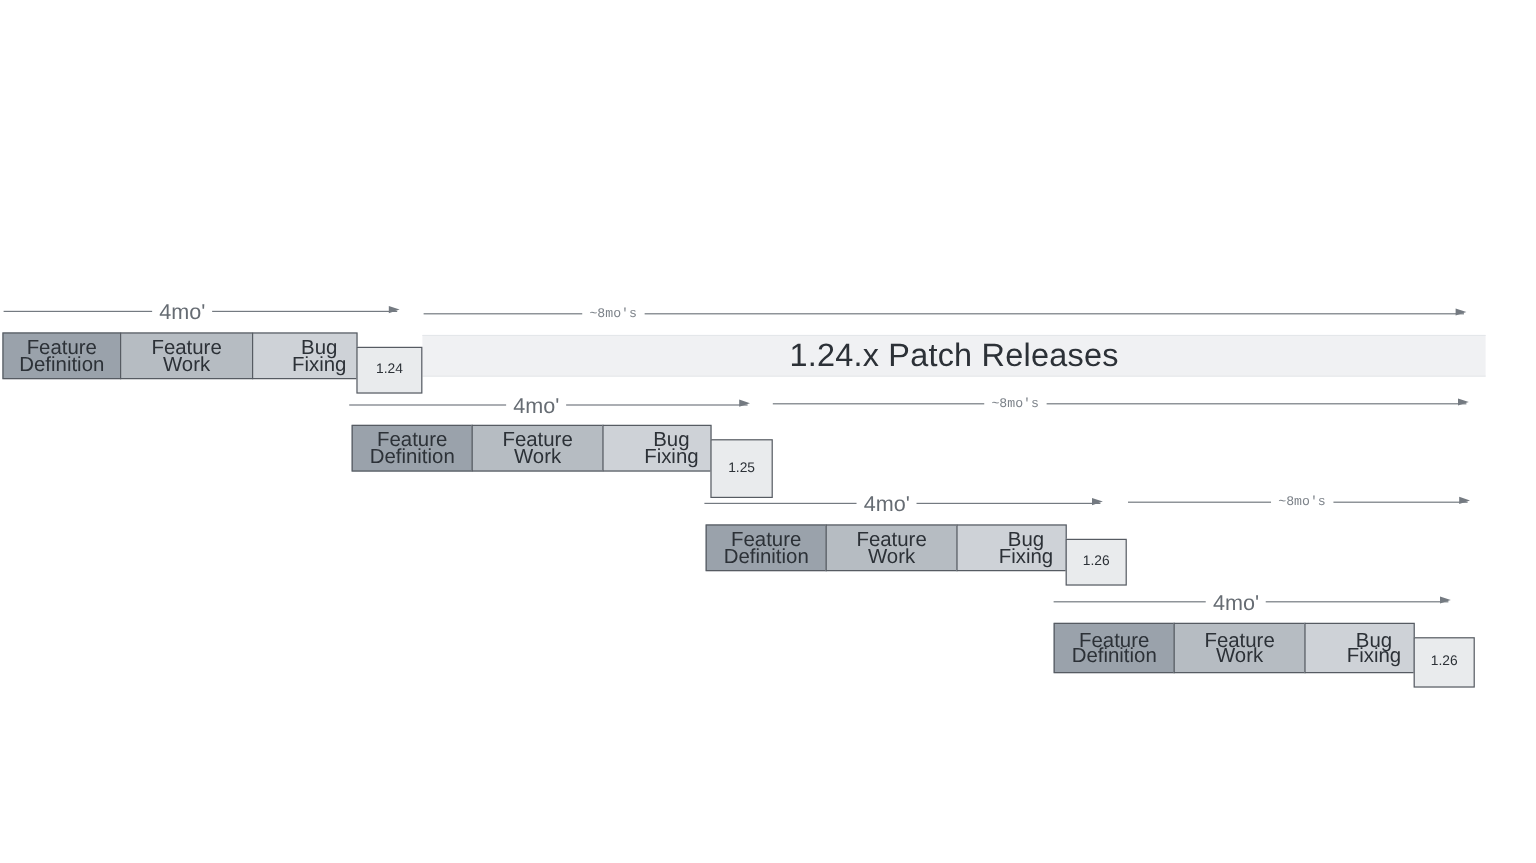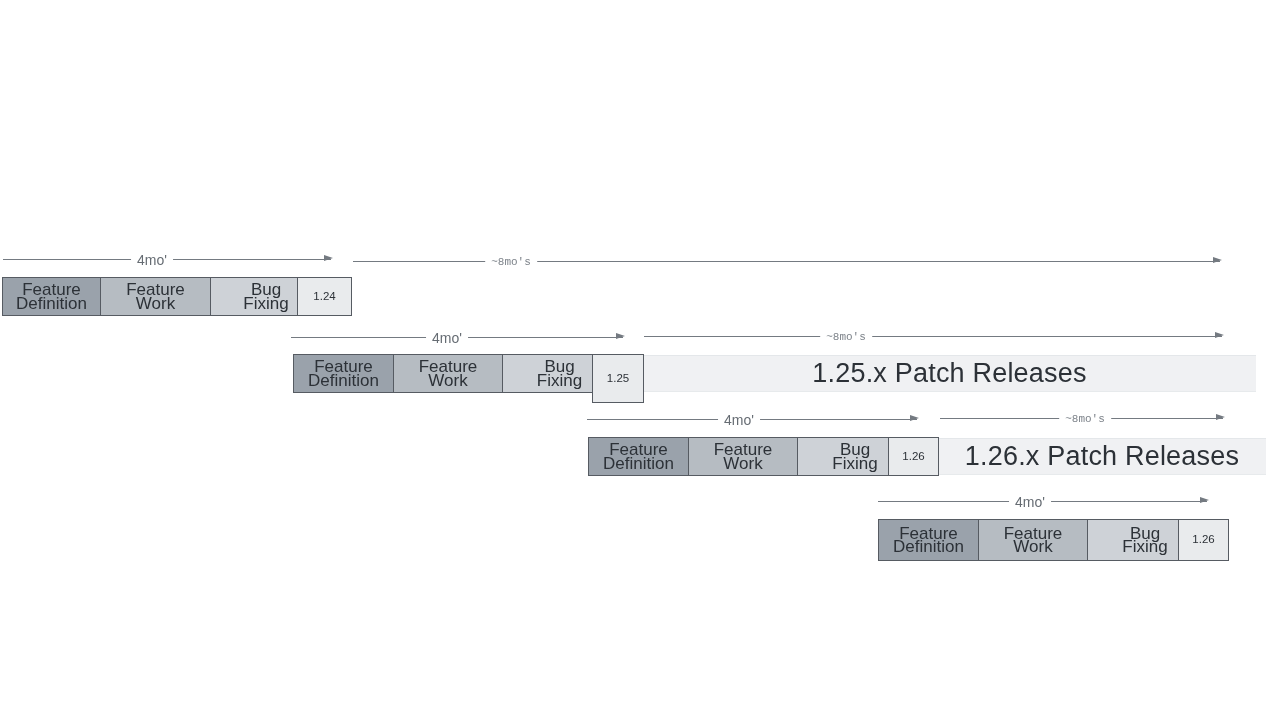--- a/index.html
+++ b/index.html
@@ -26,37 +26,37 @@
     border-bottom:3.8px solid transparent;
   }
   .dur{
     position:absolute;top:-7px;
     transform:translateX(-50%);
     background:var(--background,#fff);
     padding:0 6px;white-space:nowrap;
     color:var(--duration-text,#666c73);
     line-height:15px;
   }
-  .dur4{font-size:14px;}
+  .dur4{font-size:18px;}
   .dur8{font-size:11px;color:#7d838a;font-family:Liberation Mono, monospace;}
 
   
   .box{
     position:absolute;box-sizing:border-box;
     border:1px solid var(--box-border,#565b62);
     display:flex;flex-direction:column;
     align-items:center;justify-content:center;
     text-align:center;
     font-size:17px;line-height:13.5px;
     color:var(--text-dark,#2c3137);
   }
   .fd{background:var(--feature-definition-fill,#9aa2ab);}
   .fw{background:var(--feature-work-fill,#b6bcc2);}
   .bf{background:var(--bug-fixing-fill,#ced2d7);padding-left:24px;}
-  .ver{background:var(--version-box-fill,#e9ebed);font-size:11.5px;}
+  .ver{background:var(--version-box-fill,#e9ebed);font-size:11.5px;margin-top:12px;}
 
   
   .bar{
     position:absolute;
     background:var(--patch-bar-fill,#f0f1f3);
     box-shadow:inset 0 1px 0 #e4e7ea, inset 0 -1px 0 #e7eaec;
     display:flex;align-items:center;justify-content:center;
   }
   .bar-label{
     font-size:27px;
@@ -72,20 +72,23 @@
 
   <div class="row">
     <div class="arrow" style="left:3px;top:259px;width:328px">
       <span class="dur dur4" style="left:149px">4mo'</span>
       <i class="ah"></i>
     </div>
     <div class="arrow" style="left:353px;top:261px;width:867px">
       <span class="dur dur8" style="left:158px">~8mo's</span>
       <i class="ah"></i>
     </div>
+    <div class="bar" style="left:352px;top:279px;width:886px;height:35px">
+      <span class="bar-label">1.24.x Patch Releases</span>
+    </div>
     <div class="box fd" style="left:2px;top:277px;width:99px;height:39px">
       <span>Feature</span>
       <span>Definition</span>
     </div>
     <div class="box fw" style="left:100px;top:277px;width:111px;height:39px">
       <span>Feature</span>
       <span>Work</span>
     </div>
     <div class="box bf" style="left:210px;top:277px;width:88px;height:39px">
       <span>Bug</span>
@@ -98,23 +101,20 @@
 
   <div class="row">
     <div class="arrow" style="left:291px;top:337px;width:332px">
       <span class="dur dur4" style="left:156px">4mo'</span>
       <i class="ah"></i>
     </div>
     <div class="arrow" style="left:644px;top:336px;width:578px">
       <span class="dur dur8" style="left:202px">~8mo's</span>
       <i class="ah"></i>
     </div>
-    <div class="bar" style="left:643px;top:355px;width:613px;height:37px">
-      <span class="bar-label">1.25.x Patch Releases</span>
-    </div>
     <div class="box fd" style="left:293px;top:354px;width:101px;height:39px">
       <span>Feature</span>
       <span>Definition</span>
     </div>
     <div class="box fw" style="left:393px;top:354px;width:110px;height:39px">
       <span>Feature</span>
       <span>Work</span>
     </div>
     <div class="box bf" style="left:502px;top:354px;width:91px;height:39px">
       <span>Bug</span>
@@ -126,23 +126,20 @@
   </div>
 
   <div class="row">
     <div class="arrow" style="left:587px;top:419px;width:330px">
       <span class="dur dur4" style="left:152px">4mo'</span>
       <i class="ah"></i>
     </div>
     <div class="arrow" style="left:940px;top:418px;width:283px">
       <span class="dur dur8" style="left:145px">~8mo's</span>
       <i class="ah"></i>
-    </div>
-    <div class="bar" style="left:938px;top:438px;width:328px;height:37px">
-      <span class="bar-label">1.26.x Patch Releases</span>
     </div>
     <div class="box fd" style="left:588px;top:437px;width:101px;height:39px">
       <span>Feature</span>
       <span>Definition</span>
     </div>
     <div class="box fw" style="left:688px;top:437px;width:110px;height:39px">
       <span>Feature</span>
       <span>Work</span>
     </div>
     <div class="box bf" style="left:797px;top:437px;width:92px;height:39px">

